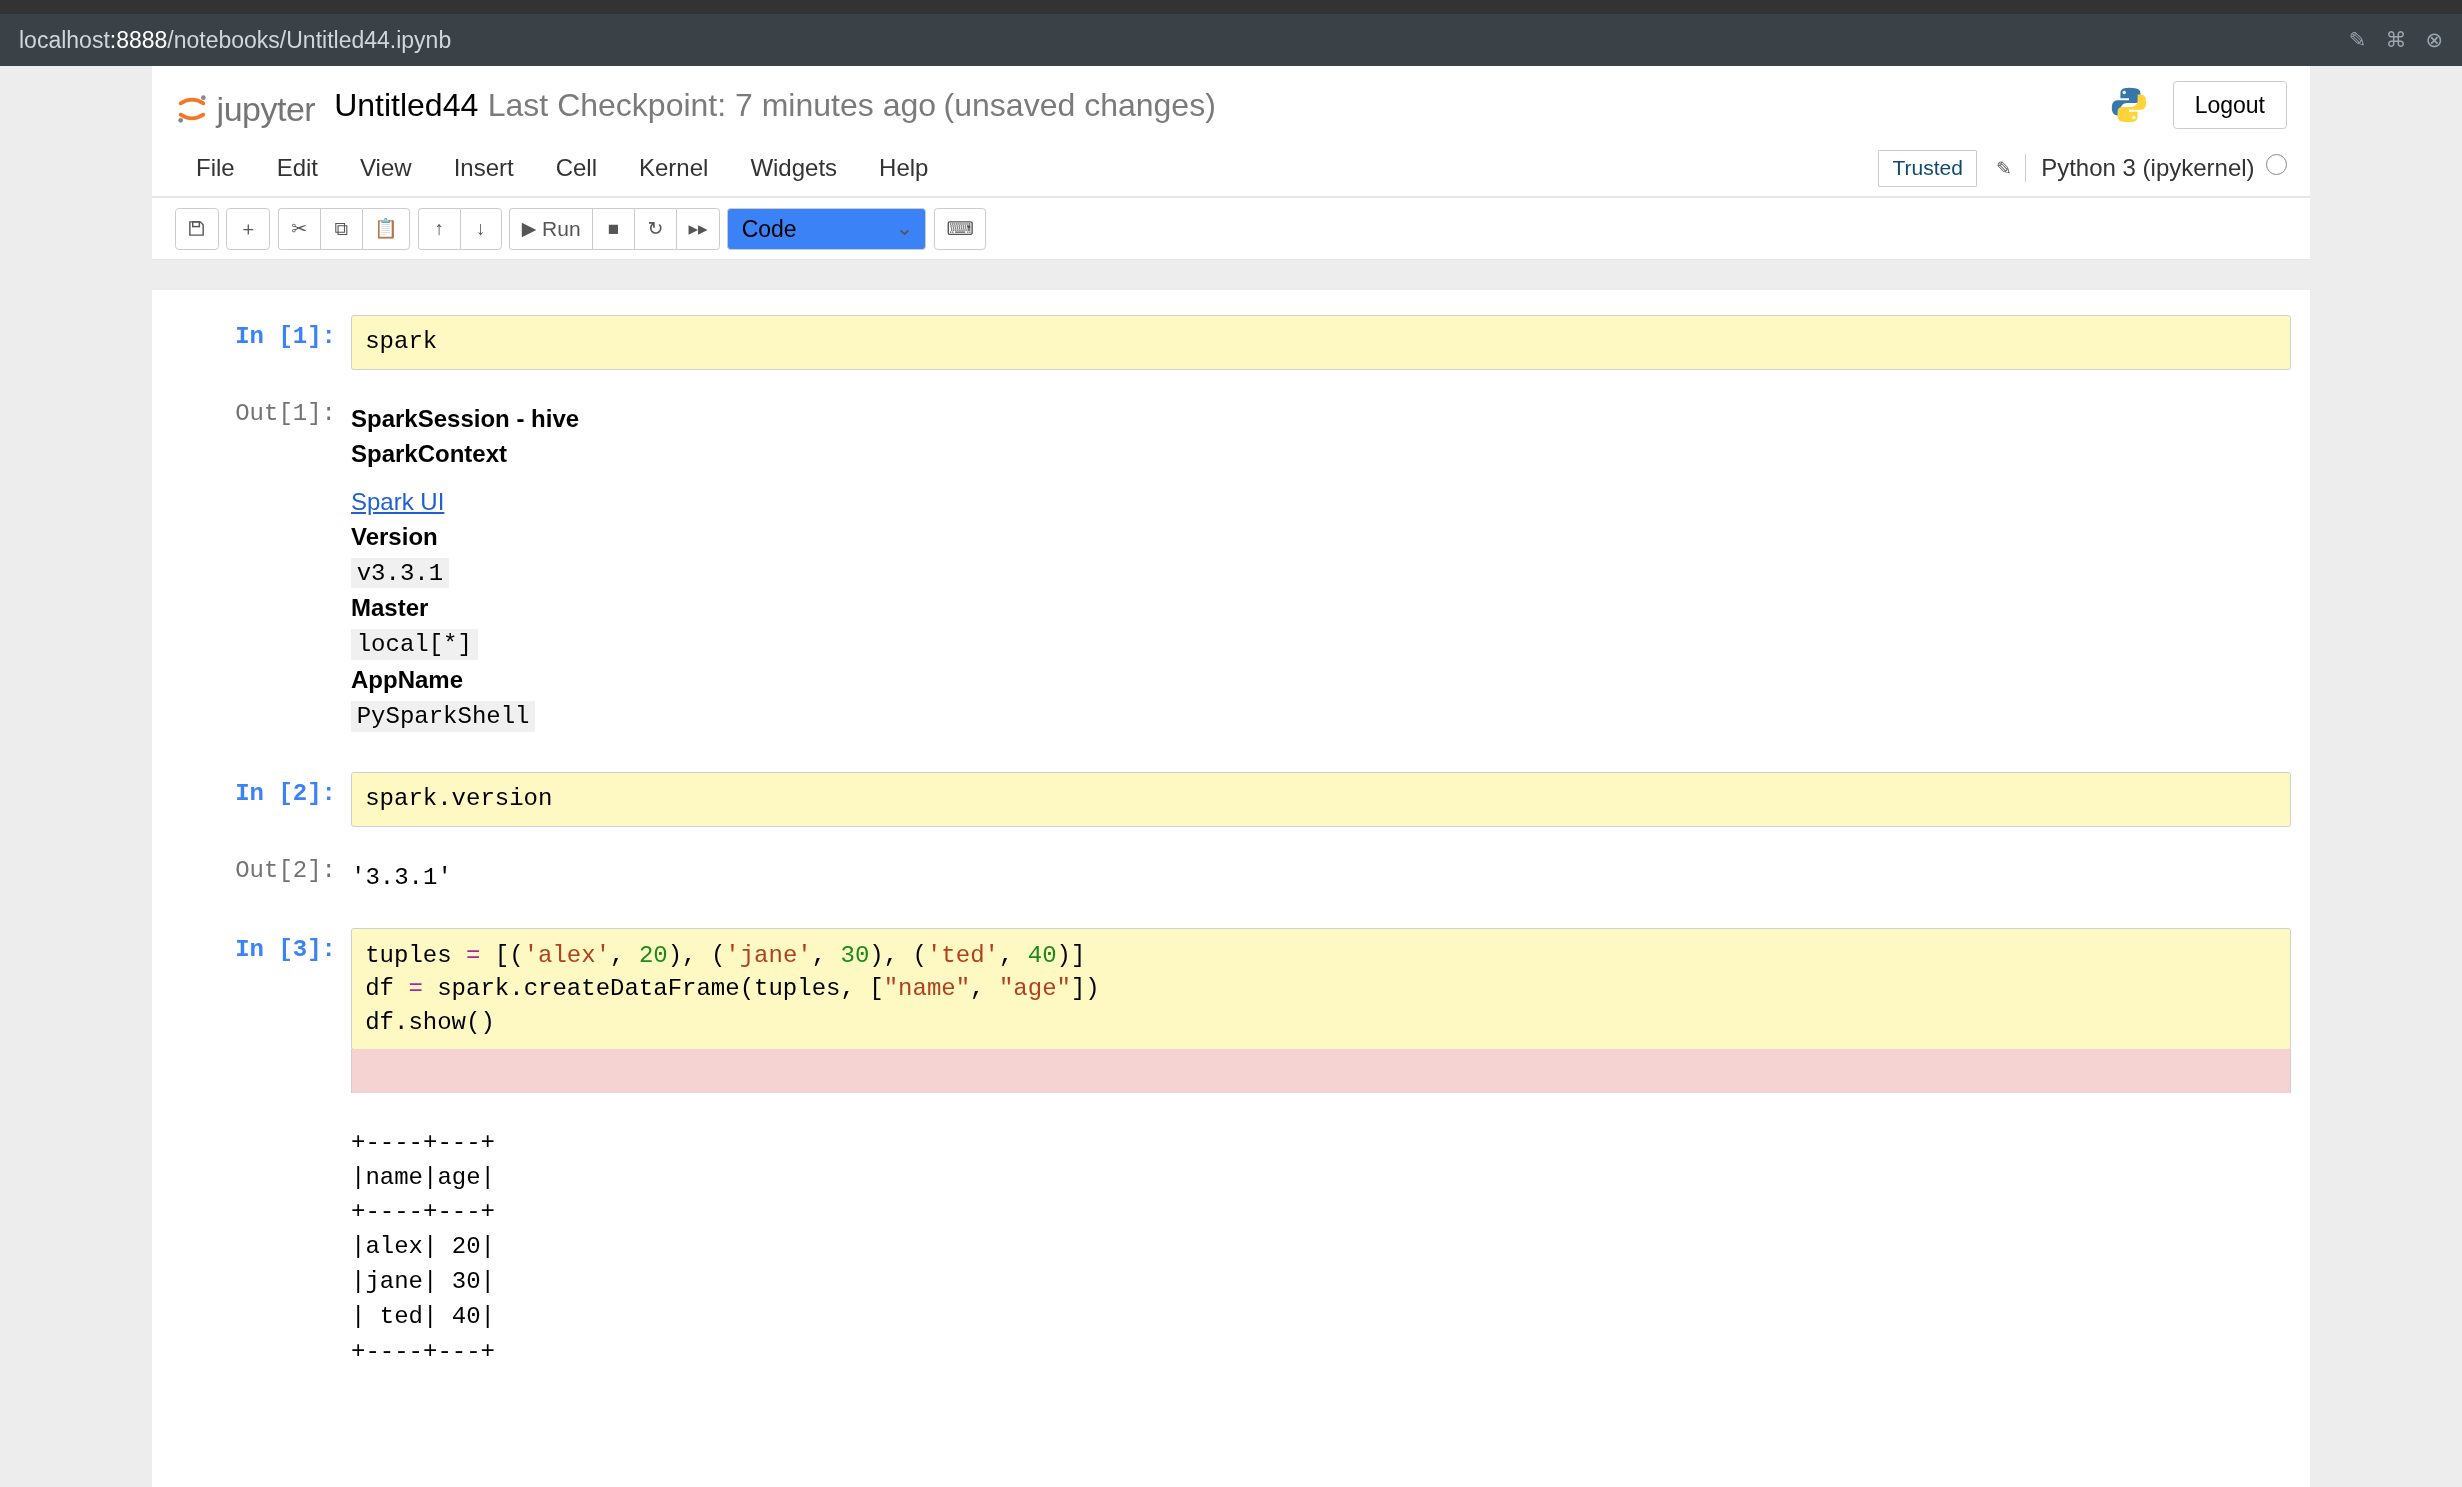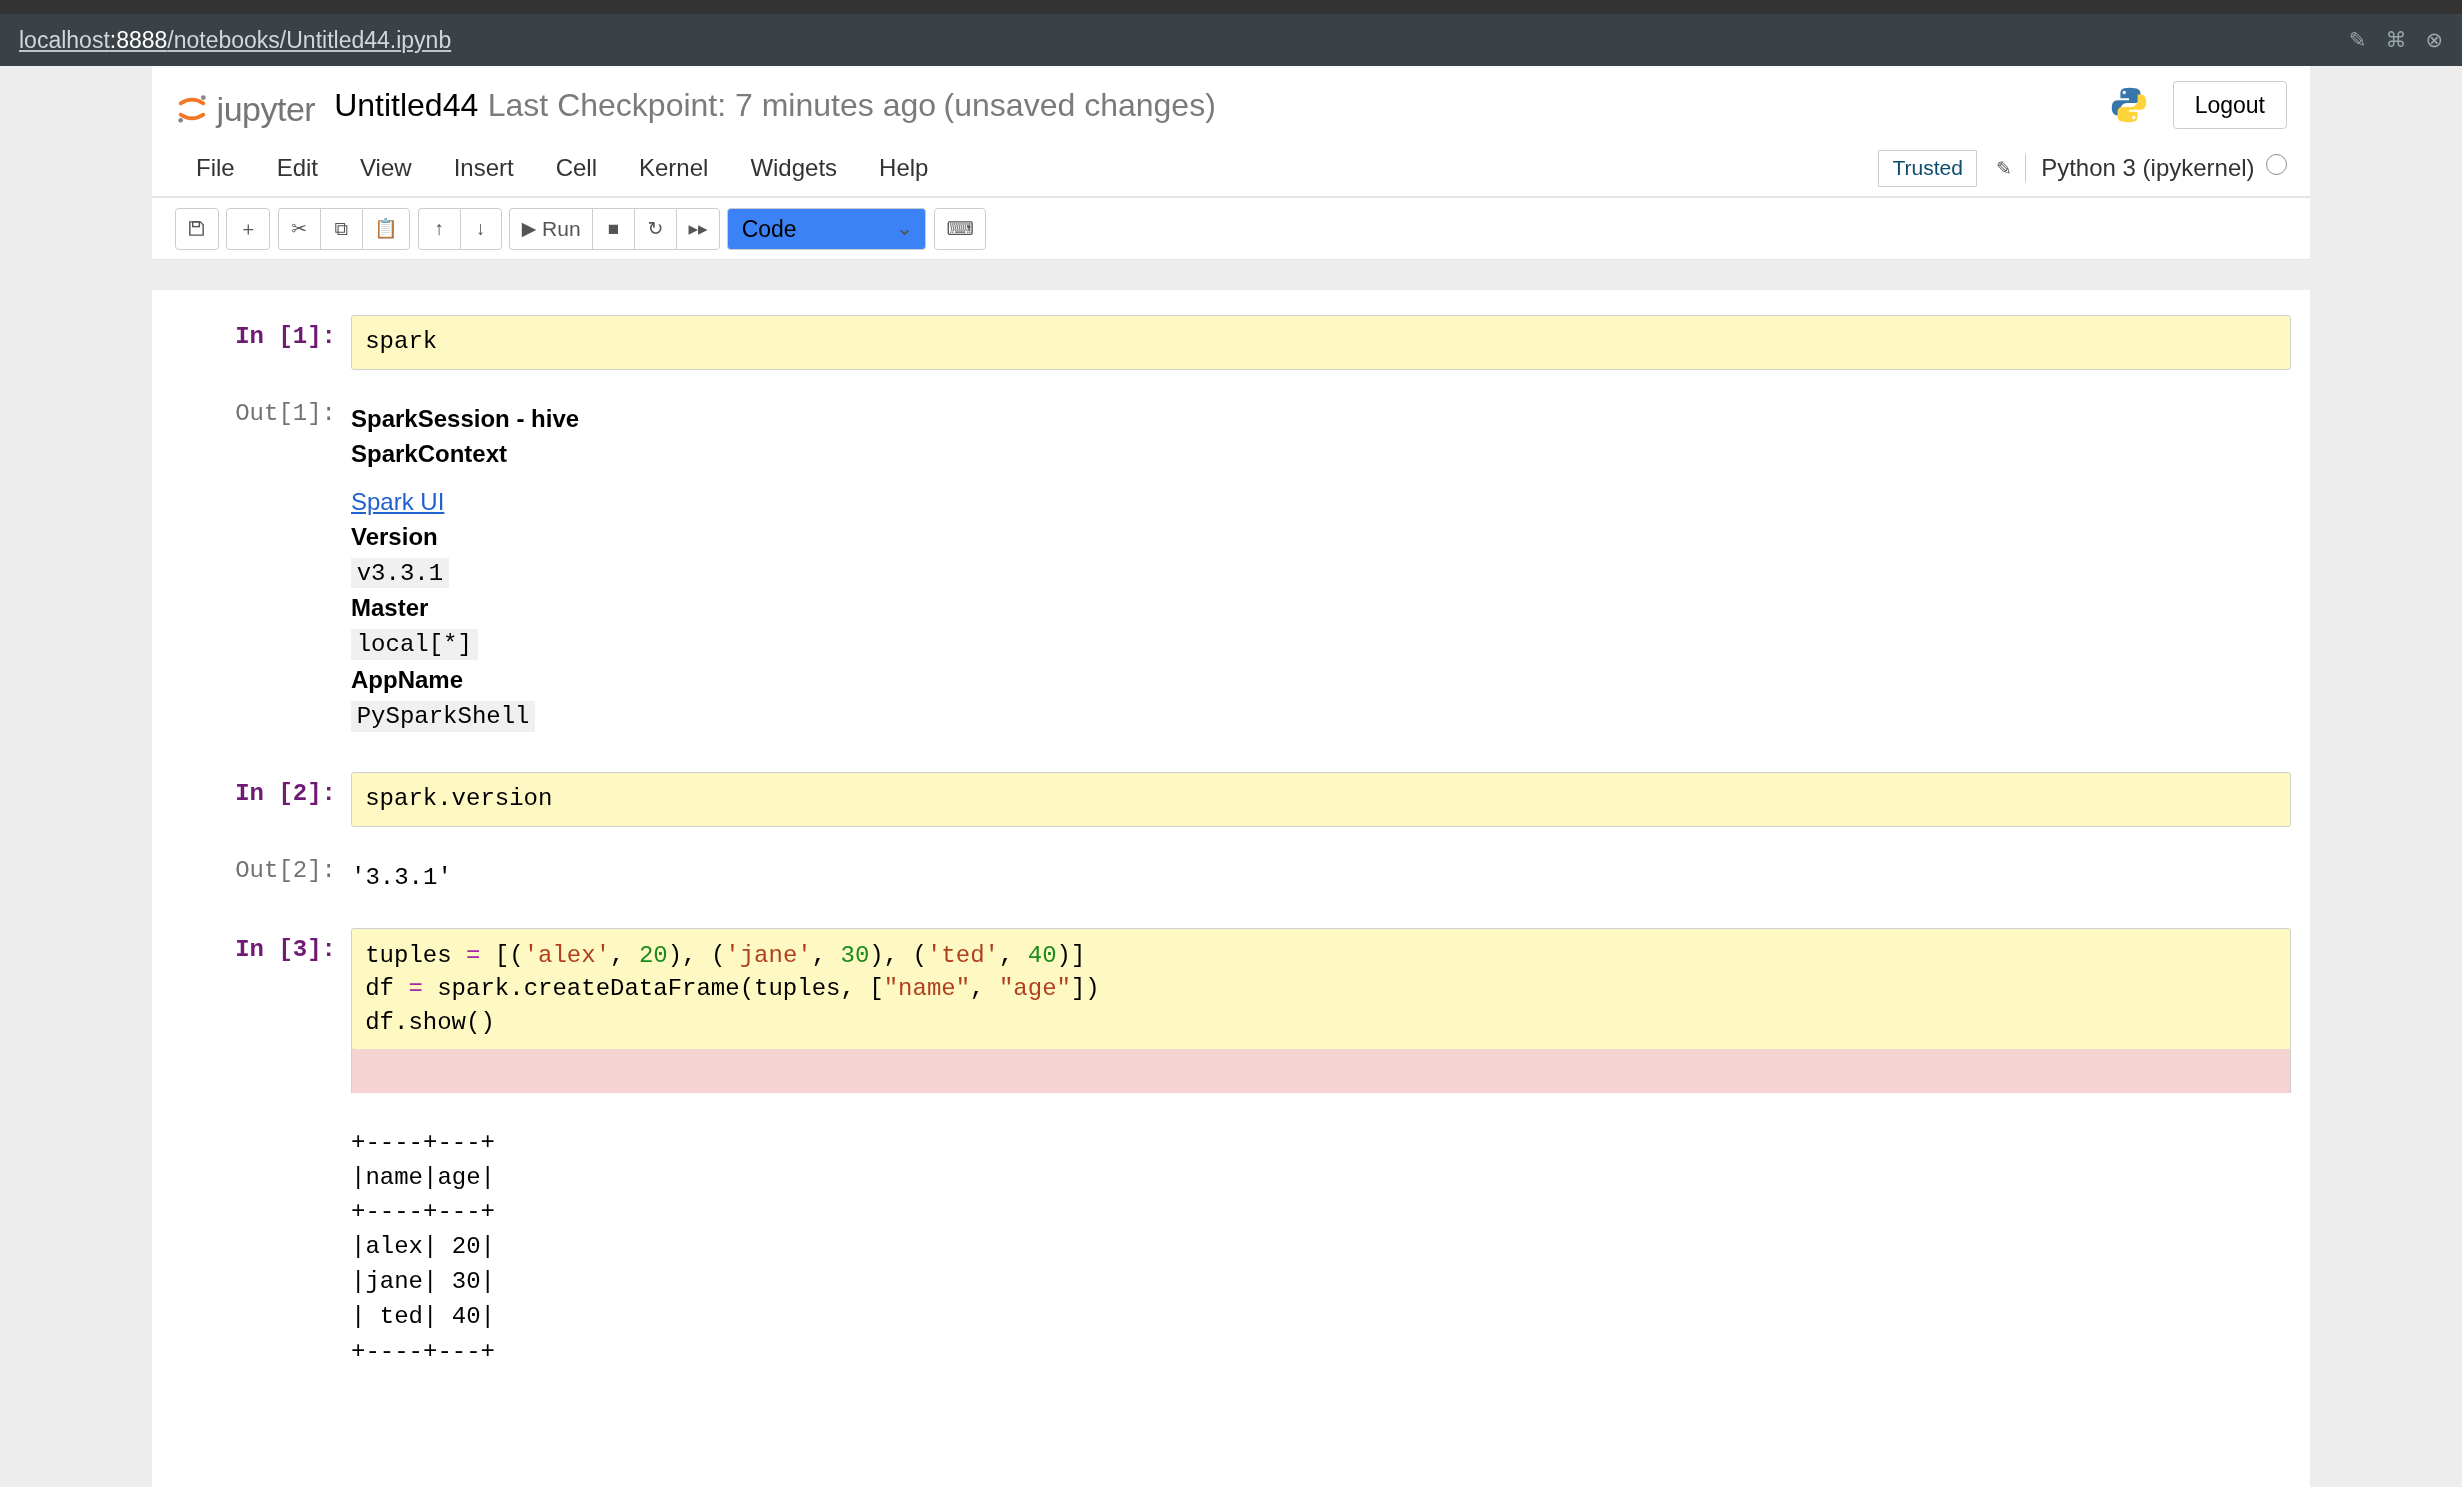--- a/index.html
+++ b/index.html
@@ -1,21 +1,21 @@
 <!DOCTYPE html>
 <html style="font-size:15px"><head>
 <meta charset="utf-8">
 <style>
 * { box-sizing: border-box; margin: 0; padding: 0; }
 body { font-family: -apple-system, "Helvetica Neue", Helvetica, Arial, sans-serif; background: #ededed; overflow: hidden; }
 
 
 .browser-chrome { height: 14px; background: #333; }
 .address-bar { height: 52px; background: #3a4248; display: flex; align-items: center; padding: 0 19px; color: #c0c7cc; font-size: 23px; justify-content: space-between; }
-.address-bar .url { display: flex; align-items: flex-start; gap: 0; text-decoration: underline; }
+.address-bar .url { display: flex; align-items: flex-start; gap: 0; }
 .address-bar .url .host { color: #d0d6db; }
 .address-bar .url .port { color: #ffffff; }
 .address-bar .url .path { color: #d0d6db; }
 .address-bar .right-icons { display: flex; gap: 19px; align-items: center; }
 .address-bar .right-icons span { color: #9aa5ac; font-size: 21px; }
 
 
 .page-body { background: #ededed; }
 .notebook-container { max-width: 2158px; margin: 0 auto; }
 
@@ -49,21 +49,21 @@
 .tb-group .tb-btn:last-child { border-radius: 0 3.8px 3.8px 0; border-right: 0.9px solid #ccc; }
 .run-text { margin-left: 5.7px; font-size: 21px; }
 .cell-type { border: 0.9px solid #ccc; height: 42px; padding: 0 38px 0 13.2px; font-size: 23px; border-radius: 3.8px; background: #3b82f6; appearance: none; position: relative; min-width: 199px; }
 .cell-type-wrap { position: relative; }
 .cell-type-wrap::after { content: "⌄"; position: absolute; right: 13.2px; top: 8.5px; font-size: 21px; color: #555; pointer-events: none; }
 
 
 .notebook { background: #fff; margin: 30px 0 0 0; padding: 24.6px 19px 95px 19px; }
 .cell { display: flex; margin-bottom: 23px; }
 .prompt { width: 180px; text-align: right; padding: 7.6px 15px 0 0; font-family: Menlo, Monaco, "Courier New", monospace; font-size: 24px; flex-shrink: 0; }
-.in-prompt { color: #701a75; font-weight: bold; text-align: right; }
+.in-prompt { color: #3b82f6; font-weight: bold; text-align: right; }
 .out-prompt { color: #737373; }
 .cell-content { flex: 1; }
 .input-area { border: 0.9px solid #cfcfcf; background: #fef9c3; padding: 9.5px 13.2px; font-family: Menlo, Monaco, "Courier New", monospace; font-size: 24px; line-height: 1.4; white-space: pre; overflow-x: auto; border-radius: 2.8px; }
 .output-area { padding: 9.5px 0 9.5px 0; font-size: 24px; line-height: 1.45; }
 .output-area strong { font-weight: bold; }
 .output-area a { color: #2060d0; text-decoration: underline; }
 .code-val { background: #f0f0f0; font-family: Menlo, Monaco, "Courier New", monospace; padding: 1.9px 5.7px; font-size: 24px; }
 .output-text { font-family: Menlo, Monaco, "Courier New", monospace; font-size: 24px; white-space: pre; }
 .error-bar { background: #f5d3d3; height: 44px; border-left: 0.9px solid #cfcfcf; border-right: 0.9px solid #cfcfcf; margin-top: -0.9px; }
 

